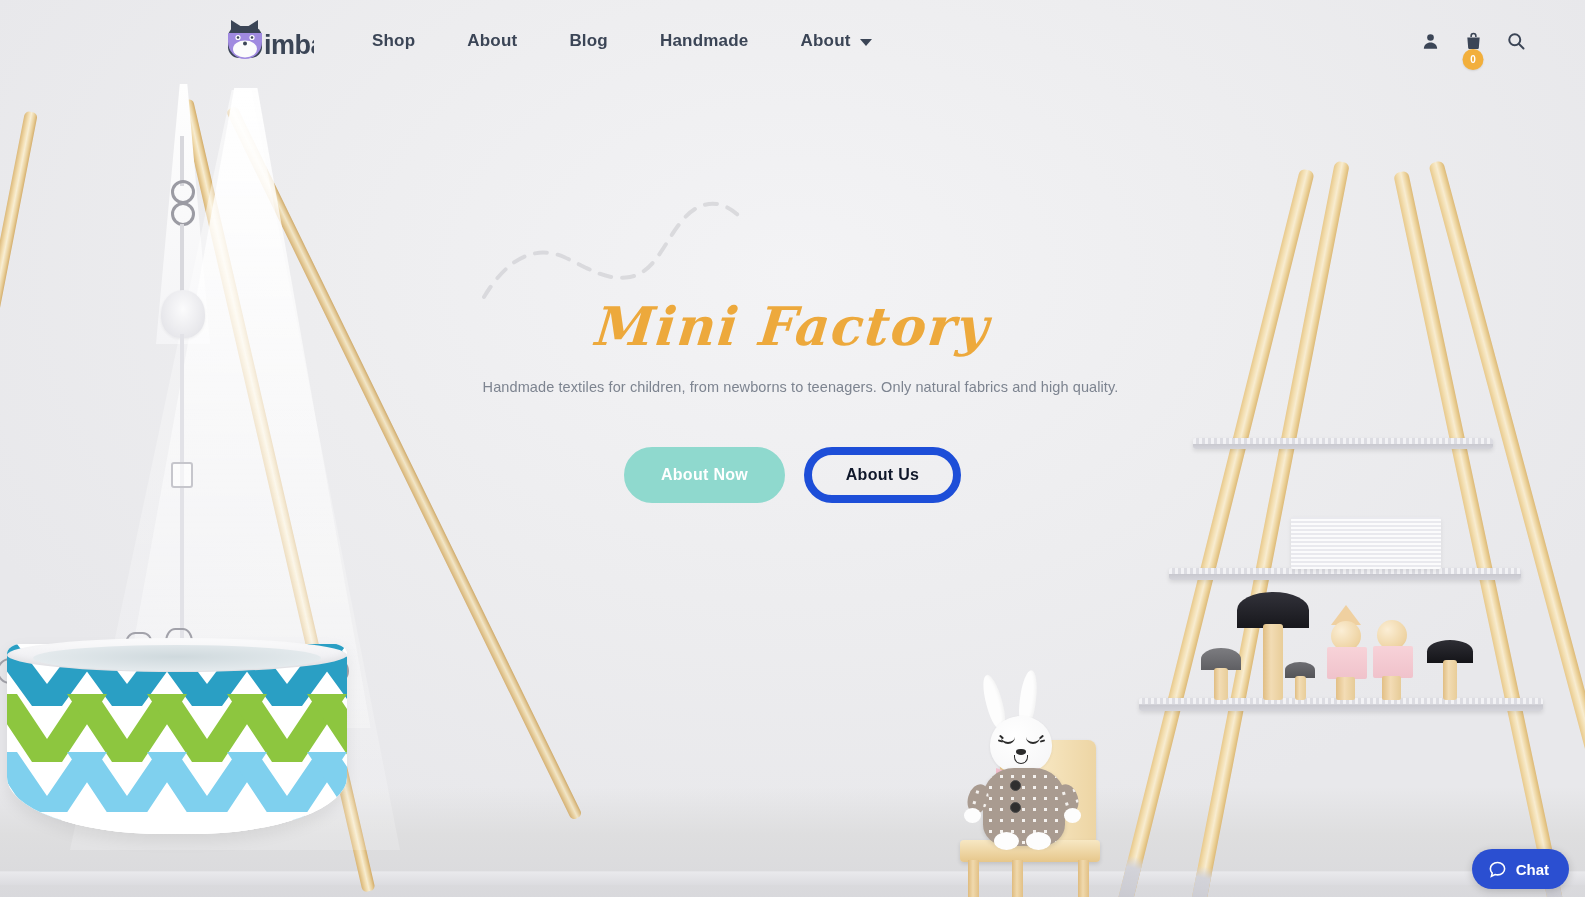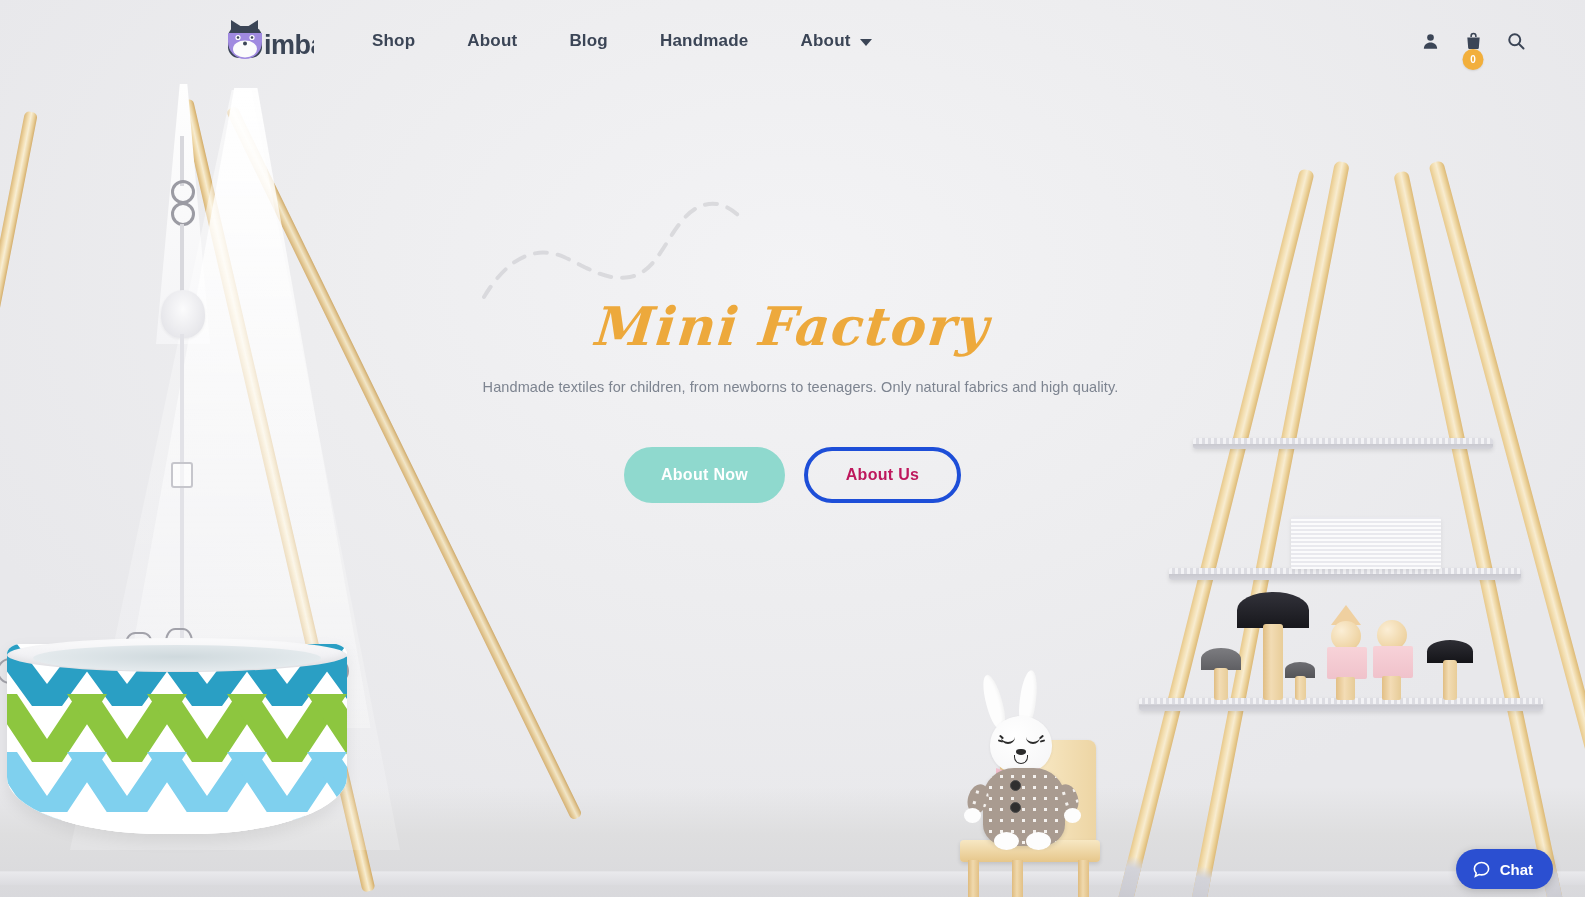--- a/index.html
+++ b/index.html
@@ -85,30 +85,30 @@
   }
   .sub {
     font-size:14.5px; color:#7d8490; margin-top:26px; letter-spacing:.1px;margin-left:16px;
   }
   .btn-row { display:flex; gap:19px; margin-top:52px; }
   .btn {
     height:56px; border-radius:30px; display:flex; align-items:center; justify-content:center;
     font-size:16px; font-weight:700; cursor:pointer; letter-spacing:.3px;
   }
   .btn-primary { width:161px; background:#8fd9ce; color:#ffffff; border:2px solid #8fd9ce; }
-  .btn-outline { width:157px; background:transparent; color:#be185d; border:4px solid #1d4ed8; }
+  .btn-outline { width:157px; background:transparent; color:#0f172a; border:8px solid #1d4ed8; }
 
   
   .scallop {
     position:absolute; left:0; right:0; bottom:0; height:20px; z-index:30;
   }
 
   
   .chat {
-    position:absolute; right:32px; bottom:18px; z-index:60;
+    position:absolute; right:16px; bottom:18px; z-index:60;
     height:40px; padding:0 20px 0 16px; border-radius:22px;
     background:#2b4fd1; color:#fff; display:flex; align-items:center; gap:9px;
     font-size:15px; font-weight:700; cursor:pointer;
     box-shadow:0 2px 8px rgba(0,0,0,.18);
   }
 
   
   
   
   .cradle-scene { position:absolute; left:-25px; top:72px; width:490px; height:835px; z-index:10; }

